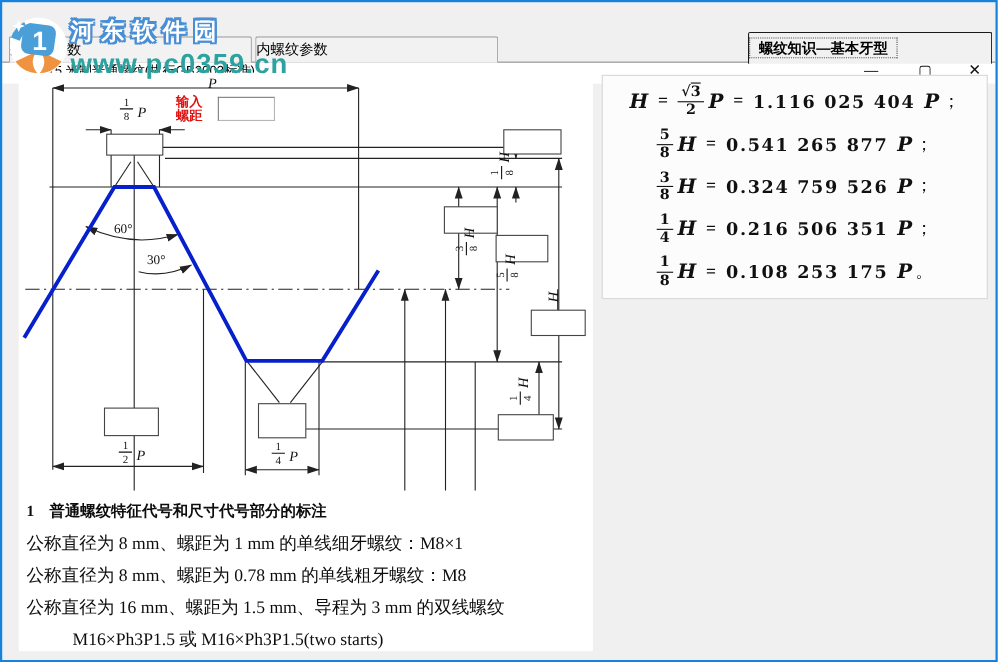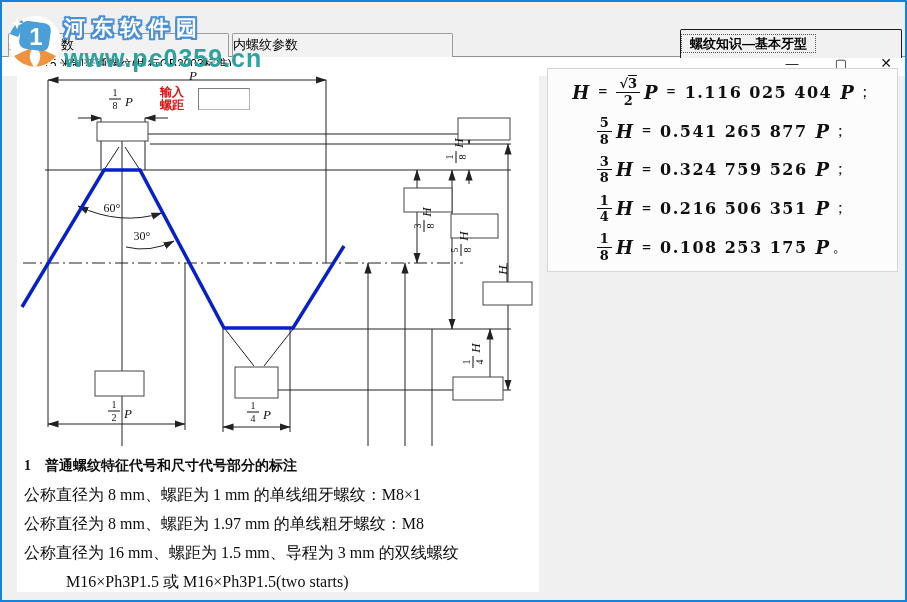--- a/index.html
+++ b/index.html
@@ -257,21 +257,21 @@
         <span class="d">8</span>
       </span>
       <span class="f-var">H</span>
       <span class="f-eq">=</span>
       <span class="f-num">0.108 253 175</span>
       <span class="f-var" style="margin-left: 8px;">P</span>
       <span class="f-punct">。</span>
     </div>
   </div>
 
-<div id="text-block"><div class="tb-bold">1　普通螺纹特征代号和尺寸代号部分的标注</div><div>公称直径为 8 mm、螺距为 1 mm 的单线细牙螺纹：M8×1</div><div>公称直径为 8 mm、螺距为 1.97 mm 的单线粗牙螺纹：M8</div><div>公称直径为 16 mm、螺距为 1.5 mm、导程为 3 mm 的双线螺纹</div><div class="tb-indent">M16×Ph3P1.5 或 M16×Ph3P1.5(two starts)</div></div>
+<div id="text-block"><div class="tb-bold">1　普通螺纹特征代号和尺寸代号部分的标注</div><div>公称直径为 8 mm、螺距为 1 mm 的单线细牙螺纹：M8×1</div><div>公称直径为 8 mm、螺距为 0.78 mm 的单线粗牙螺纹：M8</div><div>公称直径为 16 mm、螺距为 1.5 mm、导程为 3 mm 的双线螺纹</div><div class="tb-indent">M16×Ph3P1.5 或 M16×Ph3P1.5(two starts)</div></div>
 
 <div class="pitch-label">
   <span>输入</span><br>
   <span>螺距</span>
 </div>
 <input class="pitch-input" value="" style="">
 
 <div class="watermark">
   <svg class="wm-logo" width="58" height="58" viewBox="0 0 58 58">
     <circle cx="29" cy="30" r="26" fill="#ffffff"></circle>

